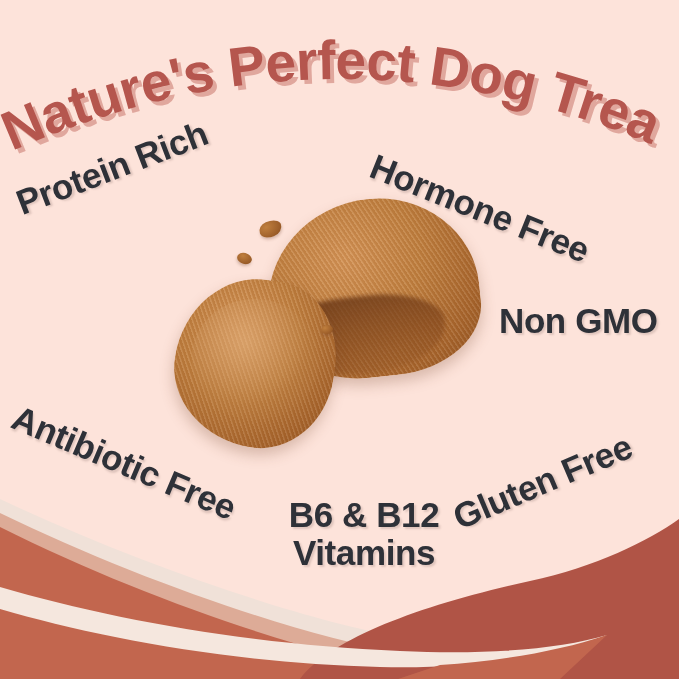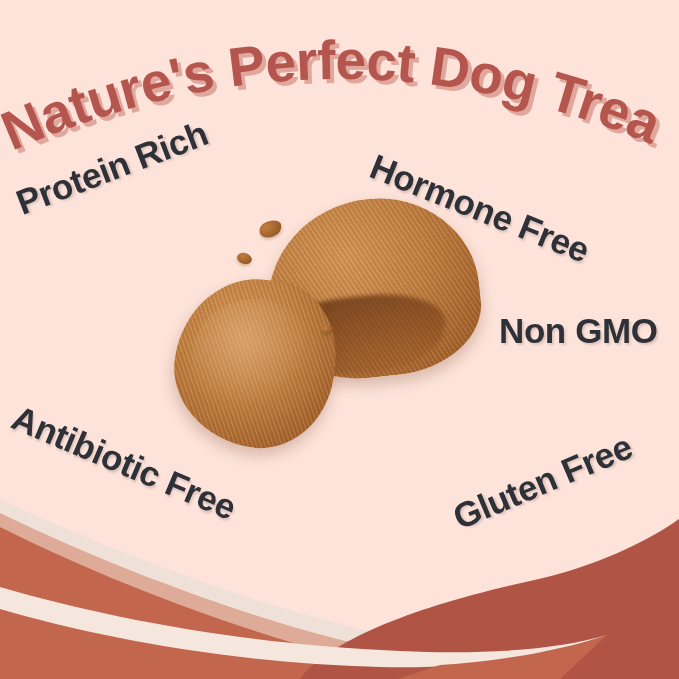--- a/index.html
+++ b/index.html
@@ -57,21 +57,21 @@
   }
   #f-hormone-free {
     left: 372px; top: 146px;
     transform: rotate(22deg);
     transform-origin: left center;
   }
   #f-low-fat {
     left: 20px;  top: 314px;
   }
   #f-non-gmo {
-    left: 499px; top: 312px;
+    left: 499px; top: 302px;
   }
   #f-antibiotic-free {
     left: 14px;  top: 397px;
     transform: rotate(23deg);
     transform-origin: left center;
   }
   #f-gluten-free {
     left: 455px; top: 500px;
     transform: rotate(-23deg);
     transform-origin: left center;
@@ -175,20 +175,24 @@
 
   <div class="feature" id="f-hormone-free">Hormone Free</div>
 
 
   <div class="feature" id="f-non-gmo">Non GMO</div>
 
   <div class="feature" id="f-antibiotic-free">Antibiotic Free</div>
 
   <div class="feature" id="f-gluten-free">Gluten Free</div>
 
+  <div class="feature" id="f-vitamins">
+    <div>B6 &amp; B12</div>
+    <div>Vitamins</div>
+  </div>
 
   <div id="product">
     <div class="piece" id="piece-big"></div>
     <div class="piece" id="piece-small"></div>
     <div class="crumb" id="crumb-1"></div>
     <div class="crumb" id="crumb-2"></div>
     <div class="crumb" id="crumb-3"></div>
   </div>
 
   <div id="swoosh">

